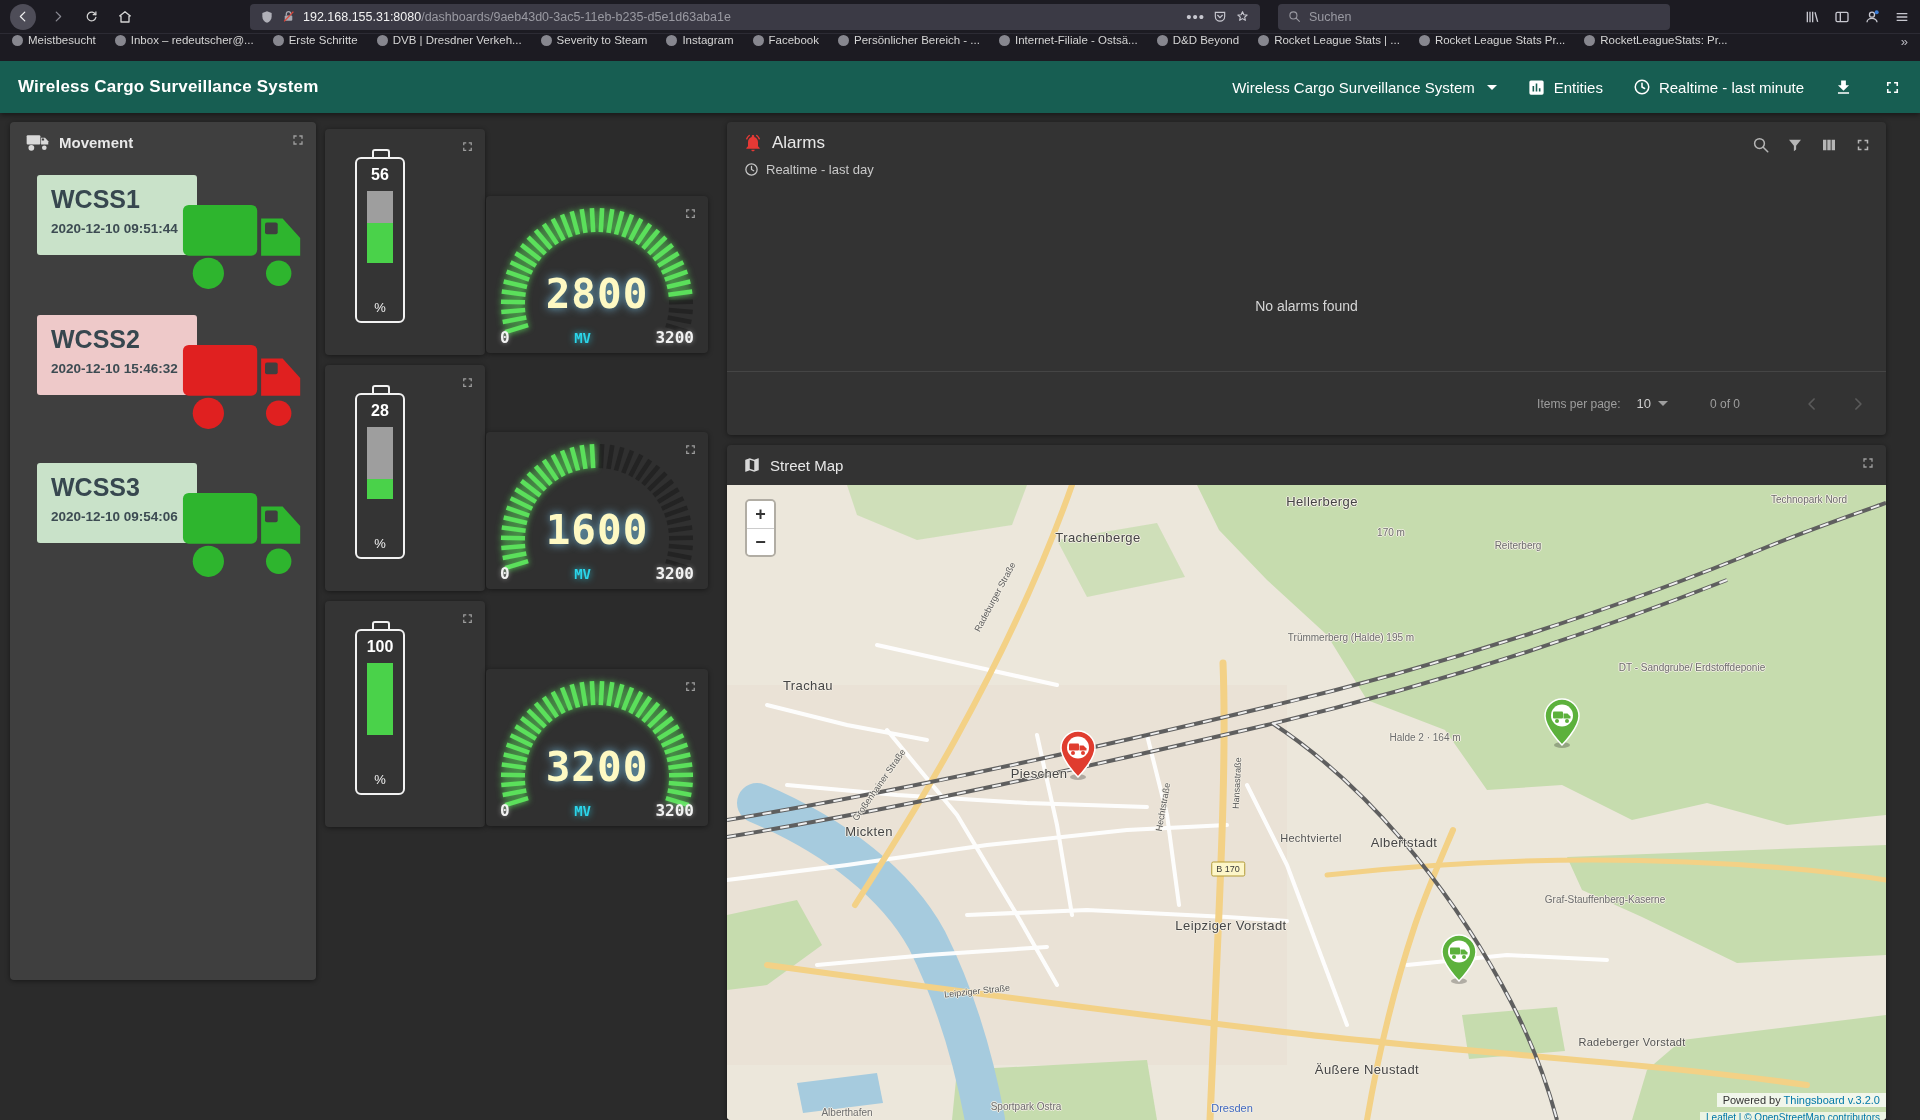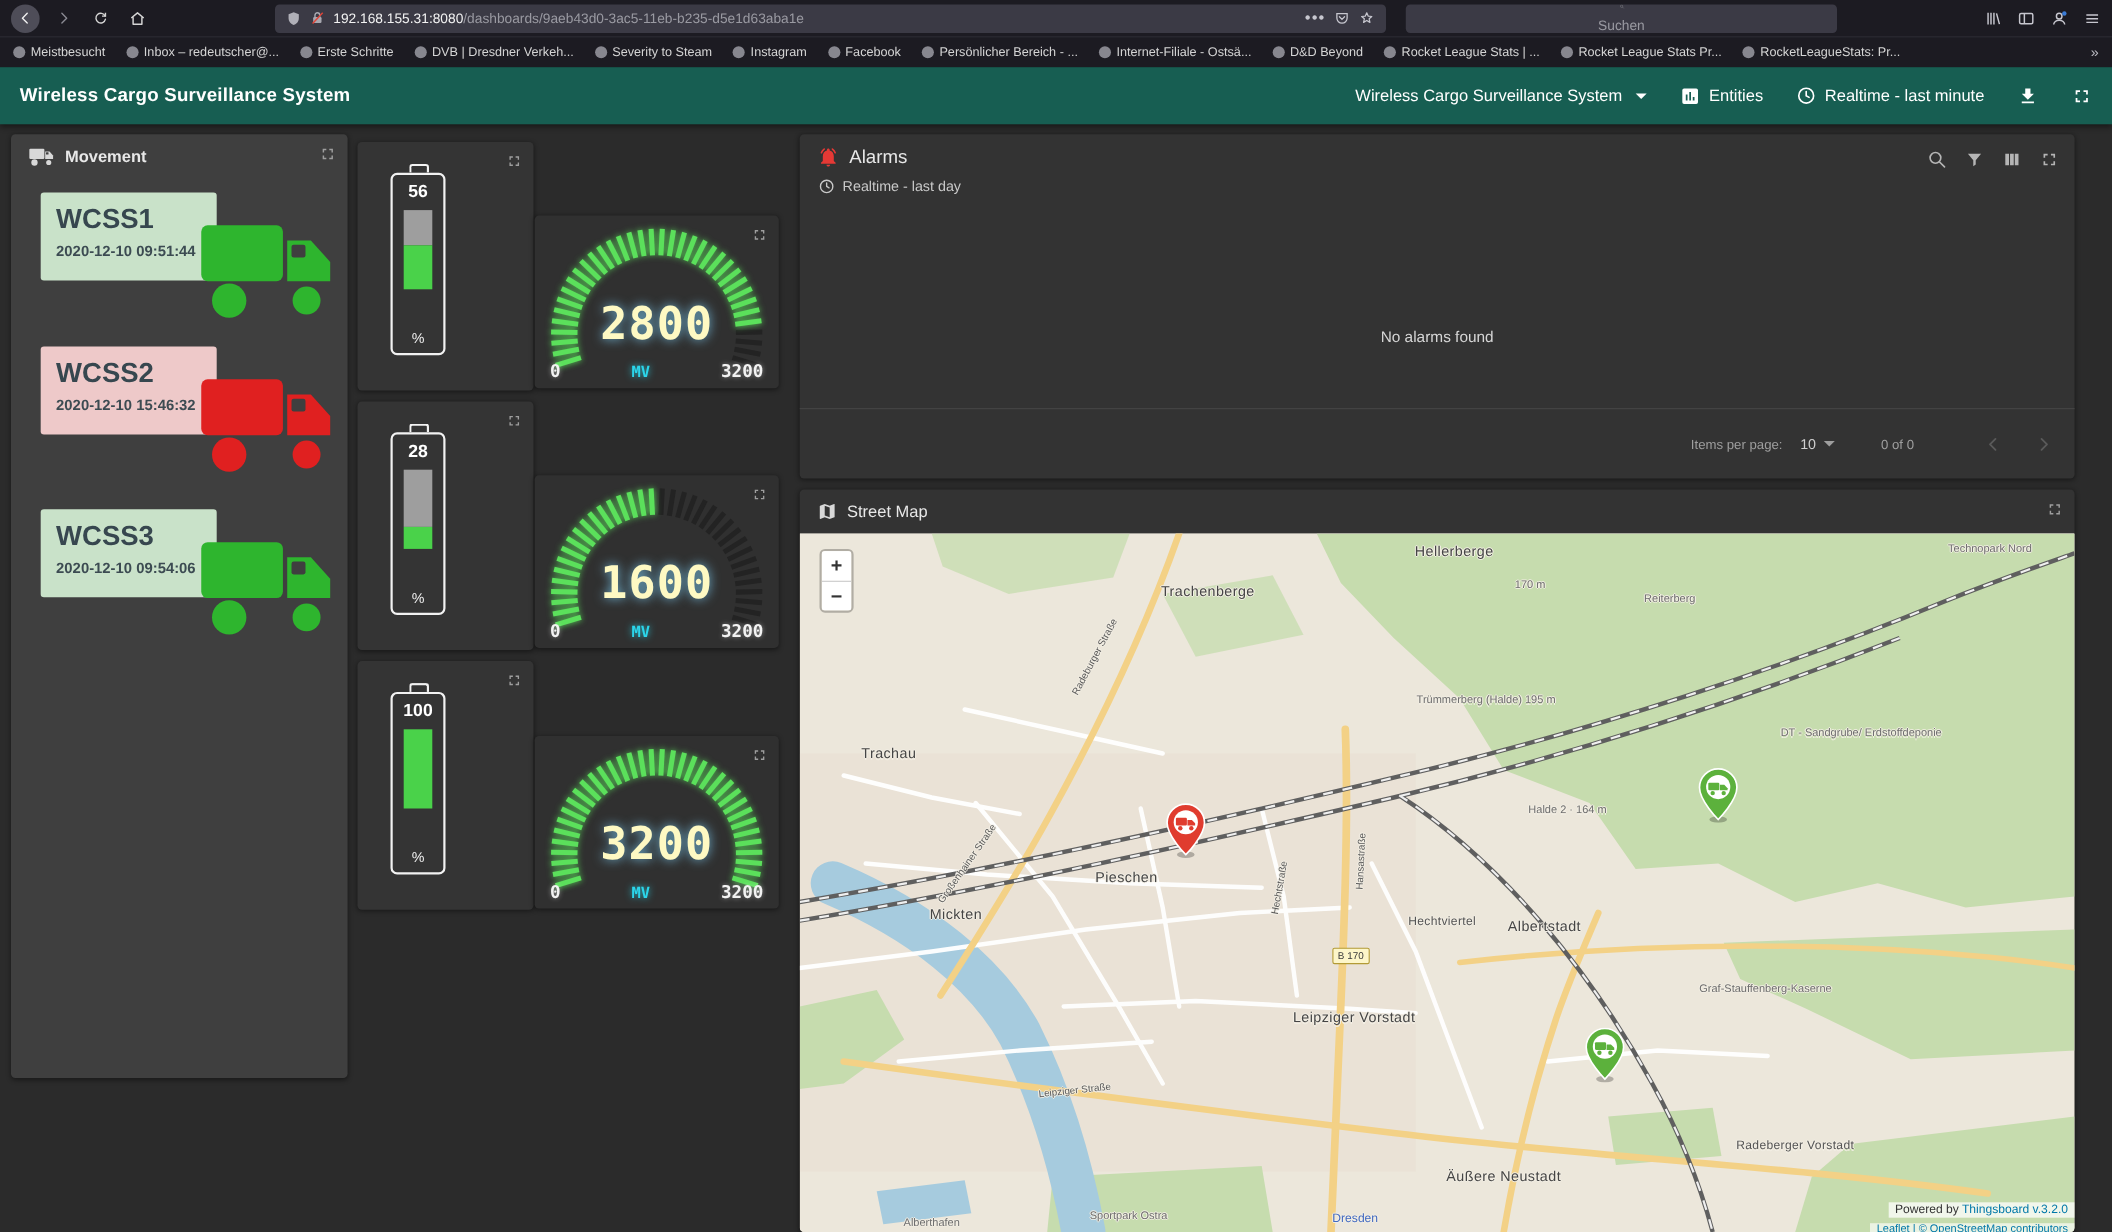--- a/index.html
+++ b/index.html
@@ -14,27 +14,27 @@
   .navbtn.circ { background:#4e4d58; border-radius:50%; }
   .navbtn svg { display:block; }
   .urlbar { margin-left:104px; width:1010px; height:26px; background:#3b3a45; border-radius:4px;
             display:flex; align-items:center; padding:0 10px; gap:8px; color:#d8d8d8; }
   .url-text { font-size:12.5px; white-space:nowrap; overflow:hidden; }
   .url-text b { color:#f2f2f2; font-weight:normal; }
   .url-text span { color:#9a9aa2; }
   .flex1 { flex:1; }
   .dots { font-size:15px; color:#c7c7cf; letter-spacing:1px; cursor:pointer; }
   .searchbar { margin-left:10px; width:392px; height:26px; background:#3b3a45; border-radius:4px;
-               display:flex; align-items:center; padding:0 10px; gap:8px;flex-direction:column; }
+               display:flex; align-items:center; padding:0 10px; gap:8px; }
   .searchbar .ph { font-size:12.5px; color:#9a9aa2; }
   .tb-right { margin-left:auto; display:flex; align-items:center; gap:14px; }
   .tb-ic { cursor:pointer; display:flex; }
 
   .bmbar { position:absolute; left:0; top:33px; width:1920px; height:28px; background:#1c1b22; border-top:1px solid #2c2b34;
-           display:flex; align-items:center; padding:0 12px; gap:7px; z-index:40; overflow:hidden; }
+           display:flex; align-items:flex-start; padding:0 12px; gap:7px; z-index:40; overflow:hidden; }
   .bm { display:flex; align-items:center; gap:5px; cursor:pointer; flex:none; }
   .bm-ico { width:11px; height:11px; border-radius:50%; background:#9a9aa2; opacity:.85; flex:none; }
   .bm-label { font-size:11.5px; color:#d5d5d5; white-space:nowrap; }
   .bm-more { margin-left:auto; color:#b9b9c0; font-size:13px; cursor:pointer; }
 
   
   .dash-header { position:absolute; left:0; top:61px; width:1920px; height:52px; background:#175e52;
                  display:flex; align-items:center; padding:0 18px; box-shadow:0 2px 5px rgba(0,0,0,.45); z-index:30; }
   .dash-title { color:#fff; font-size:17px; font-weight:bold; letter-spacing:.2px; }
   .dh-right { margin-left:auto; display:flex; align-items:center; gap:30px; color:#fff; }
@@ -731,21 +731,21 @@
         <div id="map-labels" style="position:absolute;inset:0;pointer-events:none;">
             <span class="lbl town" style="left: 595px; top: 16px; transform: translate(-50%, -50%) rotate(0deg);">Hellerberge</span>
             <span class="lbl town" style="left: 371px; top: 52px; transform: translate(-50%, -50%) rotate(0deg);">Trachenberge</span>
             <span class="lbl small" style="left: 1082px; top: 14px; transform: translate(-50%, -50%) rotate(0deg);">Technopark Nord</span>
             <span class="lbl small" style="left: 664px; top: 47px; transform: translate(-50%, -50%) rotate(0deg);">170 m</span>
             <span class="lbl small" style="left: 791px; top: 60px; transform: translate(-50%, -50%) rotate(0deg);">Reiterberg</span>
             <span class="lbl small" style="left: 624px; top: 152px; transform: translate(-50%, -50%) rotate(0deg);">Trümmerberg (Halde) 195 m</span>
             <span class="lbl small" style="left: 965px; top: 182px; transform: translate(-50%, -50%) rotate(0deg);">DT - Sandgrube/ Erdstoffdeponie</span>
             <span class="lbl small" style="left: 698px; top: 252px; transform: translate(-50%, -50%) rotate(0deg);">Halde 2 · 164 m</span>
             <span class="lbl town" style="left: 81px; top: 200px; transform: translate(-50%, -50%) rotate(0deg);">Trachau</span>
-            <span class="lbl town" style="left: 297px; top: 288px; transform: translate(-50%, -50%) rotate(0deg); margin-top: 24px;">Pieschen</span>
+            <span class="lbl town" style="left: 312px; top: 288px; transform: translate(-50%, -50%) rotate(0deg);">Pieschen</span>
             <span class="lbl town" style="left: 142px; top: 346px; transform: translate(-50%, -50%) rotate(0deg);">Mickten</span>
             <span class="lbl town-sm" style="left: 584px; top: 353px; transform: translate(-50%, -50%) rotate(0deg);">Hechtviertel</span>
             <span class="lbl town" style="left: 677px; top: 357px; transform: translate(-50%, -50%) rotate(0deg);">Albertstadt</span>
             <span class="lbl town" style="left: 504px; top: 440px; transform: translate(-50%, -50%) rotate(0deg);">Leipziger Vorstadt</span>
             <span class="lbl town" style="left: 640px; top: 584px; transform: translate(-50%, -50%) rotate(0deg);">Äußere Neustadt</span>
             <span class="lbl town-sm" style="left: 905px; top: 557px; transform: translate(-50%, -50%) rotate(0deg);">Radeberger Vorstadt</span>
             <span class="lbl small" style="left: 878px; top: 414px; transform: translate(-50%, -50%) rotate(0deg);">Graf-Stauffenberg-Kaserne</span>
             <span class="lbl small" style="left: 299px; top: 621px; transform: translate(-50%, -50%) rotate(0deg);">Sportpark Ostra</span>
             <span class="lbl small" style="left: 120px; top: 627px; transform: translate(-50%, -50%) rotate(0deg);">Alberthafen</span>
             <span class="lbl city" style="left: 505px; top: 623px; transform: translate(-50%, -50%) rotate(0deg);">Dresden</span>

